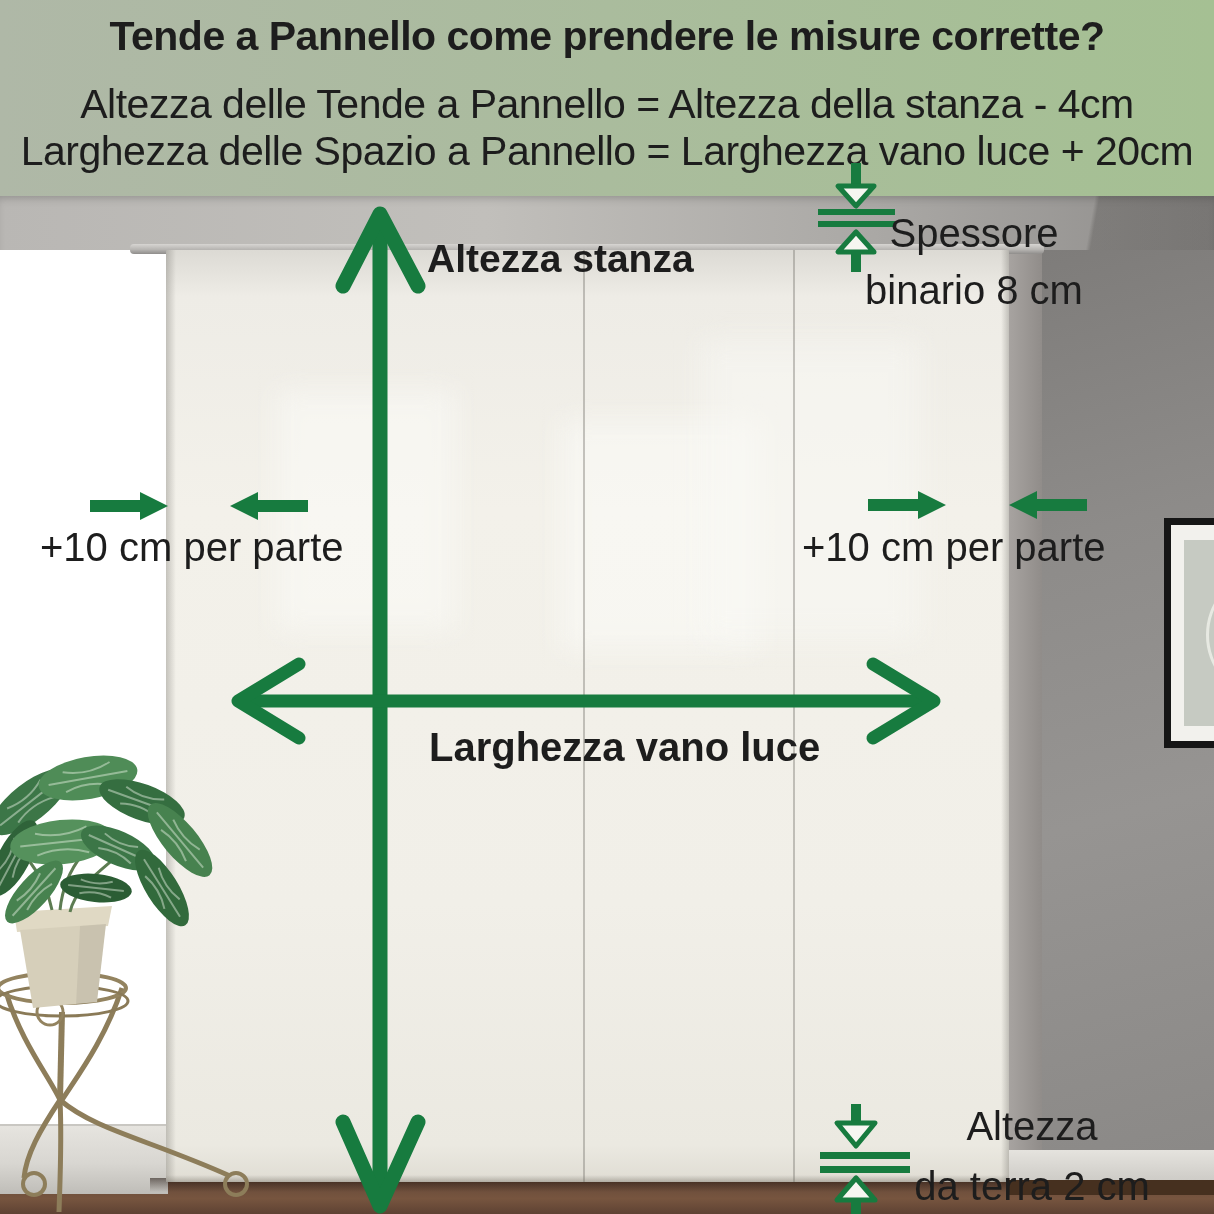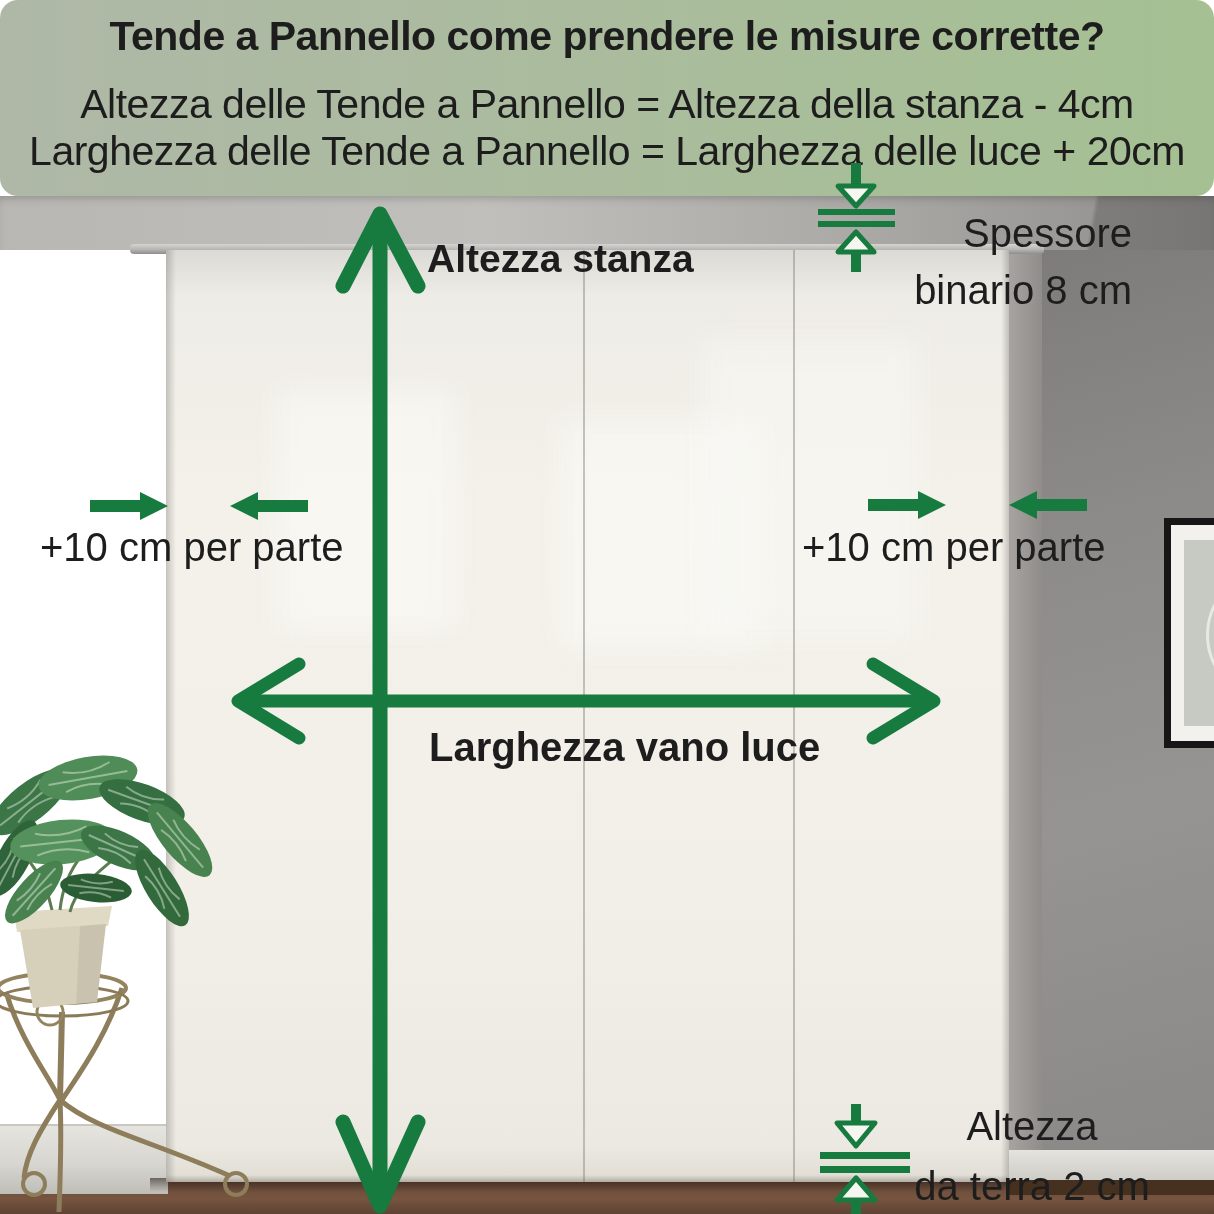--- a/index.html
+++ b/index.html
@@ -2,21 +2,21 @@
 <html style="--accent-green: #177b3f; --header-bg-left: #afb8a7; --header-bg-right: #a5c093; --text: #1d1d1d;"><head>
 <meta charset="utf-8">
 <style>
   html,body{margin:0;padding:0;background:#ffffff;}
   .stage{position:relative;width:1214px;height:1214px;overflow:hidden;
          font-family:"Liberation Sans",sans-serif;color:var(--text,#1d1d1d);}
   .abs{position:absolute;}
 
   
   .header{left:0;top:0;width:1214px;height:196px;
-          background:linear-gradient(90deg,var(--header-bg-left,#afb8a7),var(--header-bg-right,#a5c093));border-radius:18px;}
+          background:linear-gradient(90deg,var(--header-bg-left,#afb8a7),var(--header-bg-right,#a5c093));}
   .title{left:0;top:13px;width:100%;text-align:center;font-size:41px;font-weight:700;letter-spacing:-0.5px;}
   .formula{left:0;width:100%;text-align:center;font-size:41px;font-weight:400;letter-spacing:-0.5px;}
   .f1{top:81px;}
   .f2{top:128px;}
 
   
   .ceiling{left:0;top:196px;width:1214px;height:54px;
            background:linear-gradient(90deg,#b9b7b4,#c1bfbb 40%,#aaa8a5 72%,#8f8d8b);
            box-shadow:inset 0 6px 8px -4px rgba(0,0,0,.22);}
   .ceilcorner{left:990px;top:196px;width:224px;height:54px;
@@ -67,32 +67,32 @@
   .ga13{stroke-width:13;}
   .gf{fill:var(--accent-green,#177b3f);stroke:none;}
   .gh{fill:#f6f6f1;stroke:var(--accent-green,#177b3f);stroke-width:5;stroke-linejoin:round;}
 
   .lbl{white-space:nowrap;font-size:40px;line-height:1.05;}
   .bold{font-weight:700;}
   .lbl-altezza{left:427px;top:239px;font-size:39px;}
   .lbl-larghezza{left:429px;top:726px;}
   .lbl-left10{left:40px;top:526px;}
   .lbl-right10{left:802px;top:526px;}
-  .lbl-spessore{left:884px;top:205px;width:248px;text-align:right;line-height:57px;}
+  .lbl-spessore{left:850px;top:205px;width:248px;text-align:center;line-height:57px;}
   .lbl-spazio{left:901px;top:1096px;width:262px;text-align:center;line-height:60px;}
 </style>
 </head>
 <body>
 
 <div class="stage">
 
   <div class="abs header">
     <div class="abs title">Tende a Pannello come prendere le misure corrette?</div>
     <div class="abs formula f1">Altezza delle Tende a Pannello = Altezza della stanza - 4cm</div>
-    <div class="abs formula f2">Larghezza delle Tende a Pannello = Larghezza delle luce + 20cm</div>
+    <div class="abs formula f2">Larghezza delle Spazio a Pannello = Larghezza vano luce + 20cm</div>
   </div>
 
   <div class="abs ceiling"></div>
   <div class="abs ceilcorner"></div>
   <div class="abs wall-left"></div>
   <div class="abs wall-corner"></div>
   <div class="abs wall-right"></div>
 
   <div class="abs floor">
     

